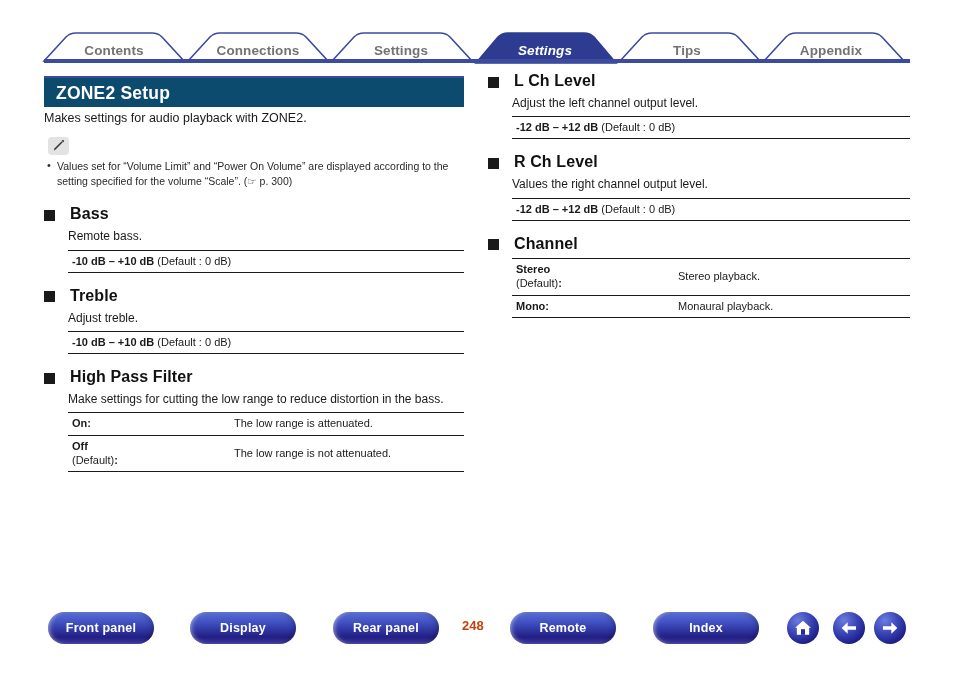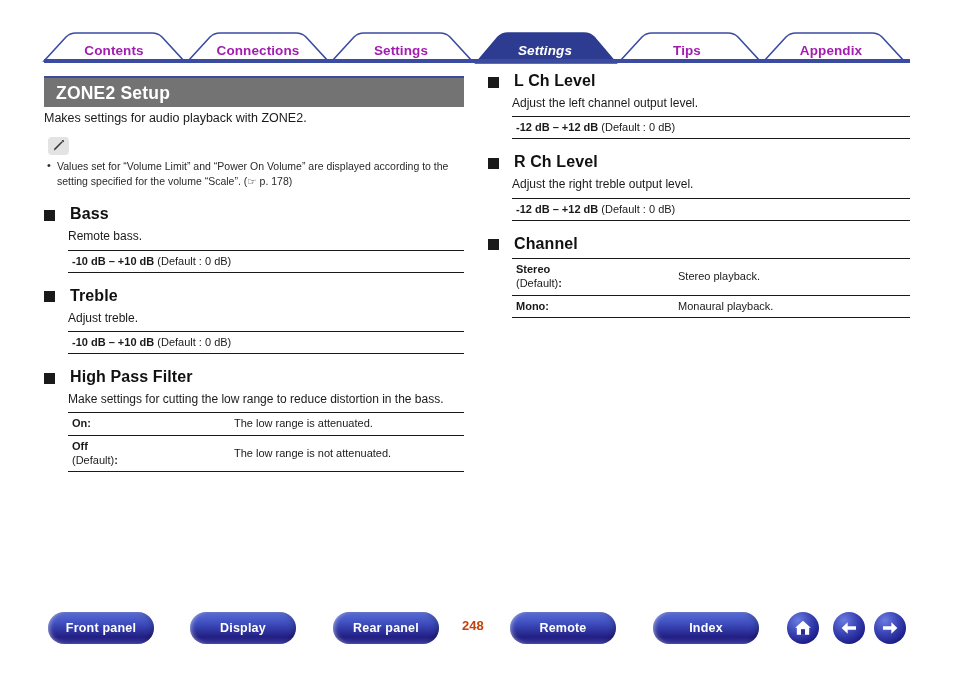--- a/index.html
+++ b/index.html
@@ -36,37 +36,37 @@
     position: absolute;
     left: 0;
     top: 0;
   }
   .tab-label {
     position: absolute;
     top: 32px;
     transform: translate(-50%, -50%);
     font-size: 13.5px;
     font-weight: bold;
-    color: #a21caf;
+    color: #737373;
     white-space: nowrap;
     letter-spacing: 0.1px;
   }
   .tab-label.active {
     color: #ffffff;
     font-style: italic;
   }
 
   
   .page-title-bar {
     position: absolute;
     left: 44px;
     top: 76px;
     width: 420px;
     height: 29px;
-    background: #737373;
+    background: #0c4a6e;
     border-top: 2px solid #3b4ba0;
   }
   .page-title-bar .txt {
     position: absolute;
     left: 12px;
     top: 50%;
     transform: translateY(-50%);
     color: #ffffff;
     font-size: 17.5px;
     font-weight: bold;
@@ -287,21 +287,21 @@
 
   <div class="note-icon">
     <svg width="13" height="13" viewBox="0 0 16 16">
       <path d="M2.4 13.6 L4.2 13.1 L13.2 4.1 L11.9 2.8 L2.9 11.8 Z" fill="#3a3a3a"></path>
       <path d="M12.4 1.6 L11.9 2.1 L13.9 4.1 L14.4 3.6 A1.4 1.4 0 0 0 12.4 1.6 Z" fill="#3a3a3a"></path>
       <path d="M2.4 13.6 L2.0 14.0 L3.6 13.7 Z" fill="#3a3a3a"></path>
     </svg>
   </div>
 
   <ul class="note-list">
-    <li>Values set for “Volume Limit” and “Power On Volume” are displayed according to the setting specified for the volume “Scale”.  (☞ p. 178)</li>
+    <li>Values set for “Volume Limit” and “Power On Volume” are displayed according to the setting specified for the volume “Scale”.  (☞ p. 300)</li>
   </ul>
 
   <div class="section" style="margin-top:16px;">
     <div class="sec-head">
       <span class="sq-bullet"></span>
       <span class="sec-title">Bass</span>
     </div>
     <p class="sec-desc">Remote bass.</p>
     <table class="vtable">
       <tbody>
@@ -364,21 +364,21 @@
       </tr>
     </tbody>
       </table>
   </div>
 
   <div class="section">
     <div class="sec-head">
       <span class="sq-bullet"></span>
       <span class="sec-title">R Ch Level</span>
     </div>
-    <p class="sec-desc">Adjust the right treble output level.</p>
+    <p class="sec-desc">Values the right channel output level.</p>
     <table class="vtable right">
       <tbody>
           <tr>
         <td colspan="2" class="vrange"><b>-12 dB – +12 dB</b><span class="normal"> (Default : 0 dB)</span></td>
       </tr>
     </tbody>
       </table>
   </div>
 
   <div class="section">

